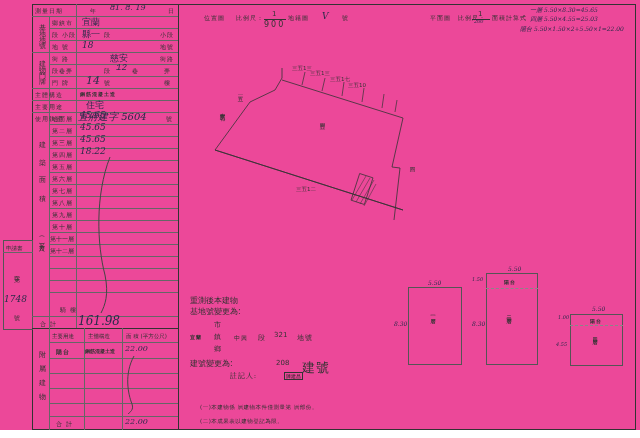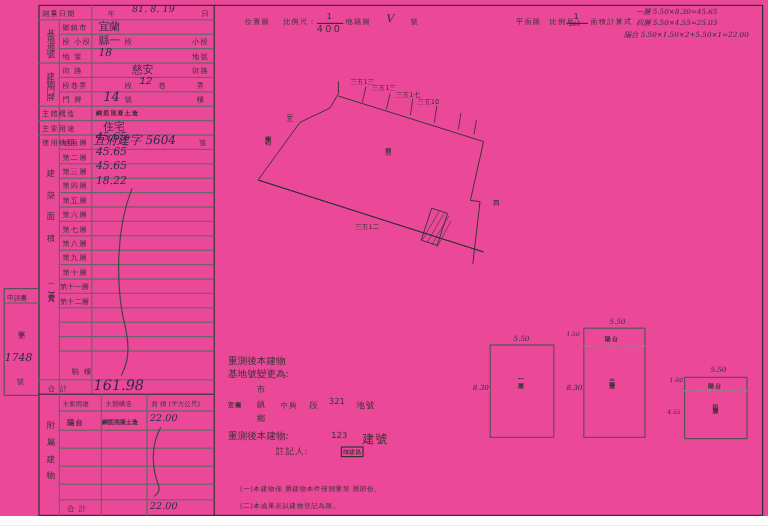--- a/index.html
+++ b/index.html
@@ -152,21 +152,21 @@
     <path d="M10,2 C0,20 4,40 8,50 C10,56 6,58 4,60" stroke="#444" fill="none" stroke-width="1"></path>
   </svg>
 
   <div class="lbl" style="left:56px;top:420px;">合 計</div>
   <div class="hw" style="left:125px;top:417px;font-size:8px;">22.00</div>
 
   <div class="lbl" style="left:204px;top:14px;">位置圖</div>
   <div class="lbl" style="left:236px;top:14px;">比例尺：</div>
   <div class="lbl" style="left:272px;top:10px;font-size:7px;">1</div>
   <div class="hline" style="left:264px;top:19px;width:22px;border-top:1px solid #333;"></div>
-  <div class="lbl" style="left:264px;top:20px;font-size:8px;letter-spacing:2px;">400</div>
+  <div class="lbl" style="left:264px;top:20px;font-size:8px;letter-spacing:2px;">900</div>
   <div class="lbl" style="left:288px;top:14px;">地籍圖</div>
   <div class="hw" style="left:322px;top:11px;font-size:9px;">V</div>
   <div class="lbl" style="left:342px;top:14px;">號</div>
 
   <div class="lbl" style="left:430px;top:14px;">平面圖</div>
   <div class="lbl" style="left:458px;top:14px;">比例尺：</div>
   <div class="lbl" style="left:478px;top:10px;font-size:7px;">1</div>
   <div class="hline" style="left:472px;top:19px;width:18px;border-top:1px solid #333;"></div>
   <div class="hw" style="left:474px;top:18px;font-size:5px;">200</div>
   <div class="lbl" style="left:492px;top:14px;">面積計算式</div>
@@ -195,23 +195,23 @@
   <div class="lbl" style="left:190px;top:295px;font-size:8px;letter-spacing:0;">重測後本建物</div>
   <div class="lbl" style="left:190px;top:306px;font-size:8px;letter-spacing:0;">基地號變更為:</div>
   <div class="lbl" style="left:214px;top:320px;font-size:7px;">市</div>
   <div class="lbl" style="left:190px;top:334px;font-weight:bold;font-size:5px;">宜蘭</div>
   <div class="lbl" style="left:214px;top:332px;font-size:7px;">鎮</div>
   <div class="lbl" style="left:214px;top:344px;font-size:7px;">鄉</div>
   <div class="lbl" style="left:234px;top:334px;font-size:6px;">中興</div>
   <div class="lbl" style="left:258px;top:333px;font-size:7px;">段</div>
   <div class="lbl" style="left:274px;top:331px;font-size:7px;letter-spacing:0;">321</div>
   <div class="lbl" style="left:297px;top:333px;font-size:7px;">地號</div>
-  <div class="lbl" style="left:190px;top:358px;font-size:8px;letter-spacing:0;">重測後本建物:</div>
-  <div class="lbl" style="left:276px;top:359px;font-size:7px;letter-spacing:0;">123</div>
-  <div class="lbl" style="left:302px;top:359px;font-size:10px;font-family:Liberation Serif, serif;">建號</div>
+  <div class="lbl" style="left:190px;top:358px;font-size:8px;letter-spacing:0;">建號變更為:</div>
+  <div class="lbl" style="left:276px;top:359px;font-size:7px;letter-spacing:0;">208</div>
+  <div class="lbl" style="left:302px;top:359px;font-size:13px;font-family:Liberation Serif, serif;">建號</div>
   <div class="lbl" style="left:230px;top:371px;font-size:7px;font-family:Liberation Serif, serif;">註記人:</div>
   <div class="stamp" style="left:284px;top:372px;">陳建昌</div>
 
   <div class="box" style="left:408px;top:287px;width:54px;height:78px;"></div>
   <div class="hw" style="left:428px;top:279px;font-size:6px;">5.50</div>
   <div class="hw" style="left:394px;top:320px;font-size:6px;">8.30</div>
   <div class="lbl" style="left:430px;top:312px;writing-mode:vertical-rl;font-size:5px;letter-spacing:2px;font-weight:bold;">一層</div>
 
   <div class="box" style="left:486px;top:273px;width:52px;height:92px;"></div>
   <div class="dash" style="left:486px;top:288px;width:52px;"></div>

